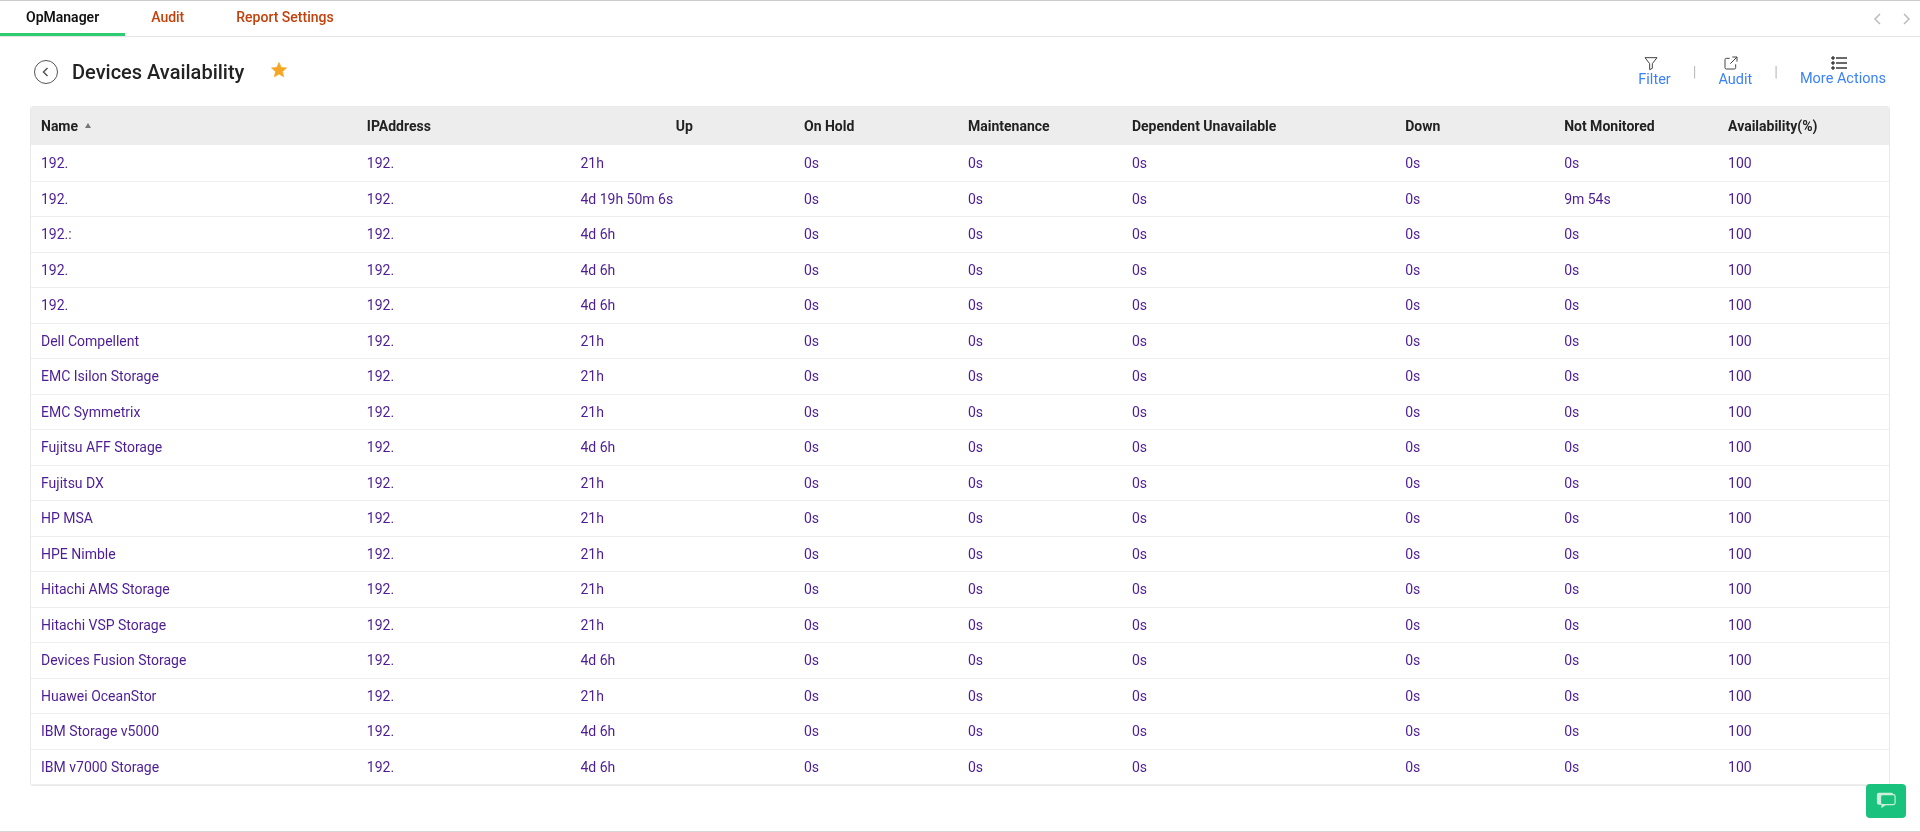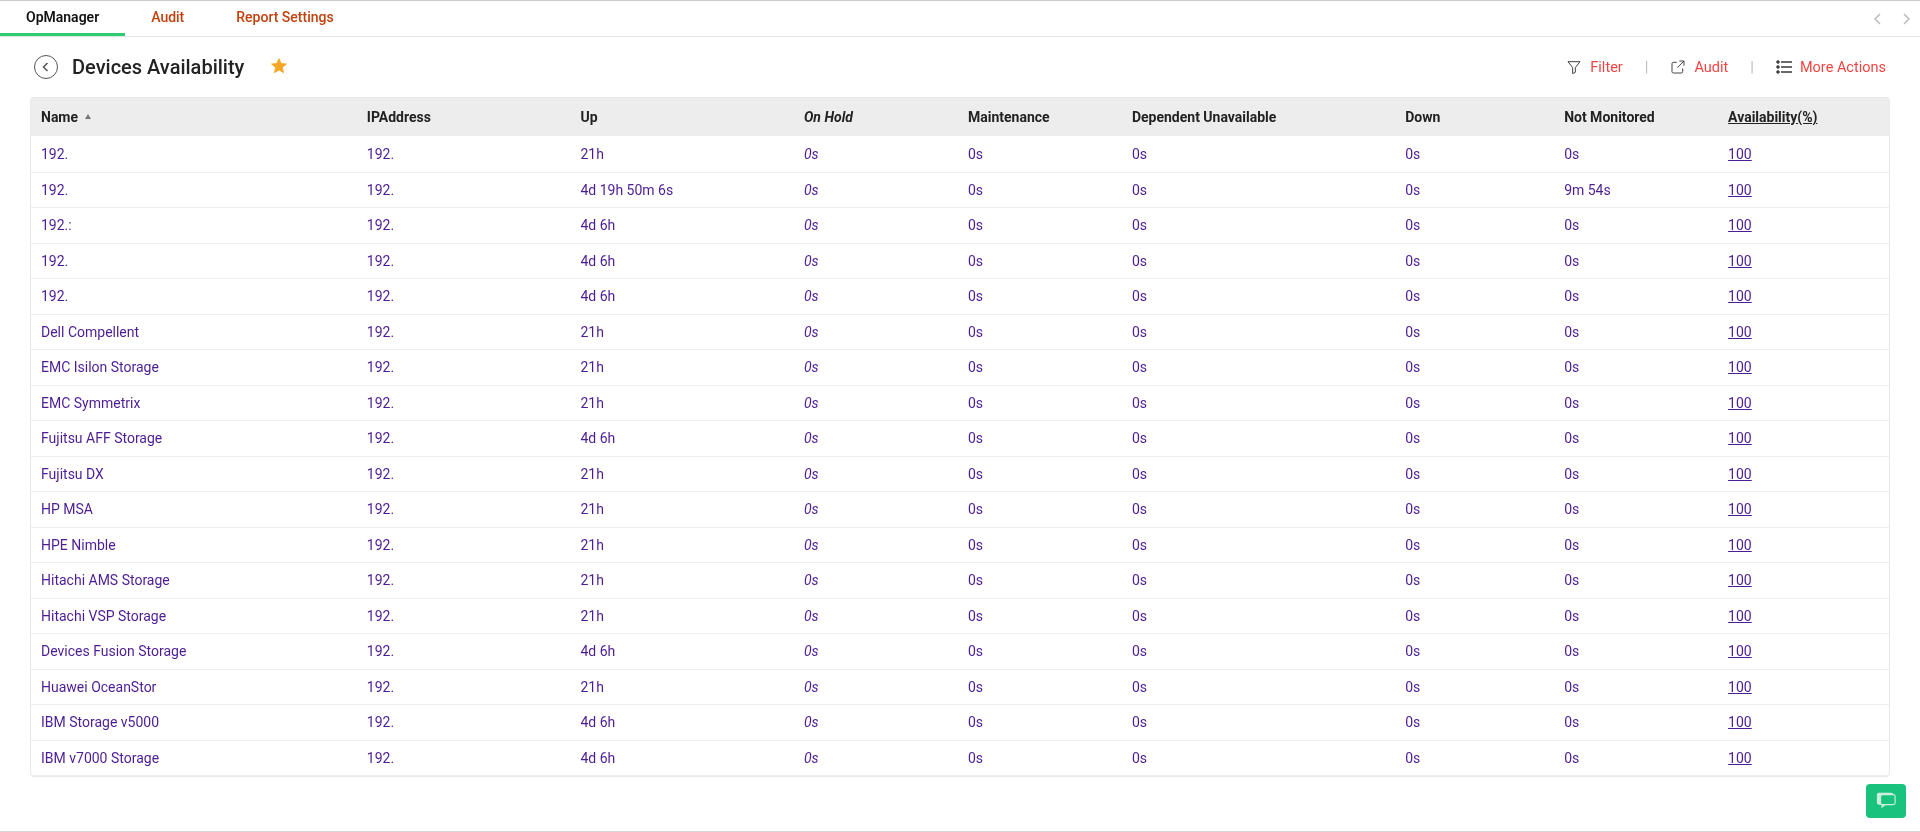--- a/index.html
+++ b/index.html
@@ -82,22 +82,23 @@
     color: #222;
     margin-right: 26px;
   }
   .star-icon svg { fill: #f5a623; stroke: #f5a623; }
   .spacer { flex: 1; }
   .action {
     display: flex;
     align-items: center;
     margin-left: 22px;
     cursor: pointer;
-    color: #ef4444;
+    color: #3b82f6;
     font-size: 14.5px;
+    flex-direction: column;
   }
   .action-icon {
     display: inline-flex;
     margin-right: 8px;
   }
   .action-icon svg { stroke: #444; fill: none; }
   .divider {
     margin-left: 22px;
     color: #bbb;
     font-size: 15px;
@@ -129,27 +130,27 @@
     white-space: nowrap;
   }
   .th { display: flex; align-items: center; }
   .sort-icon {
     margin-left: 6px;
     display: inline-flex;
   }
   .sort-icon svg { fill: #777; }
   .c-name  { width: 330px; padding-left: 10px; }
   .c-ip    { width: 215px; }
-  .c-up    { width: 225px; }
-  .c-hold  { width: 165px; font-style: italic; }
+  .c-up    { width: 225px; justify-content: center; }
+  .c-hold  { width: 165px; }
   .c-maint { width: 165px; }
   .c-dep   { width: 275px; }
   .c-down  { width: 160px; align-items: center; }
   .c-nmon  { width: 165px; }
-  .c-avail { width: 170px; text-decoration: underline; }
+  .c-avail { width: 170px; }
 
   .tbody {
     overflow-y: auto;
     height: calc(100% - 38px);
   }
   .row {
     display: flex;
     height: 35.5px;
     align-items: center;
     border-top: 1px solid #eee;

